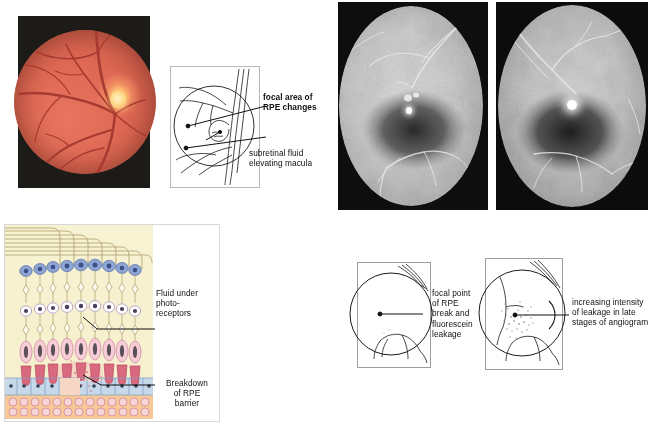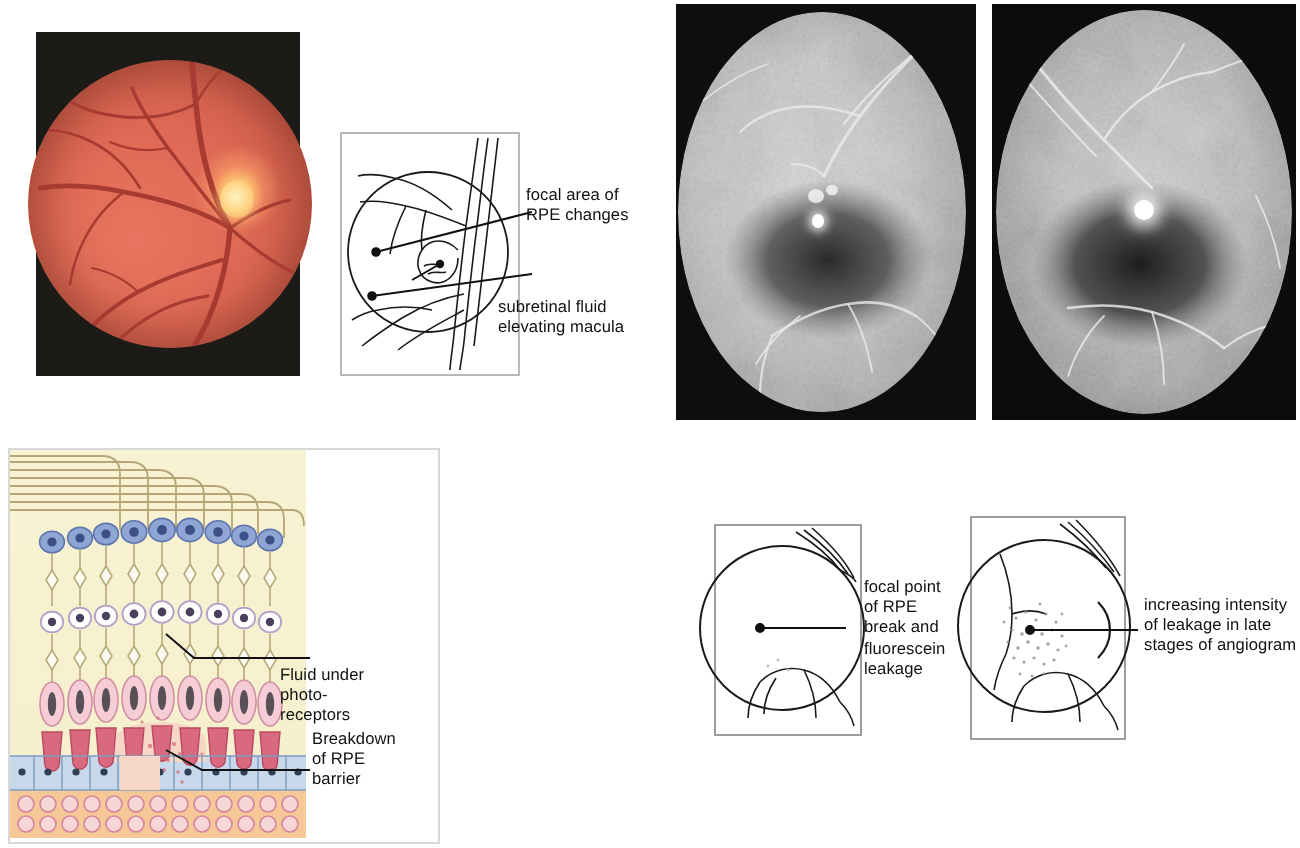--- a/index.html
+++ b/index.html
@@ -130,21 +130,21 @@
   <g class="leader">
     <line x1="18" y1="60" x2="96" y2="40"></line>
     <circle class="dot" cx="18" cy="60" r="1.9"></circle>
     <line x1="16" y1="82" x2="96" y2="71"></line>
     <circle class="dot" cx="16" cy="82" r="1.9"></circle>
     <line x1="36" y1="74" x2="50" y2="66"></line>
     <circle class="dot" cx="50" cy="66" r="1.6"></circle>
   </g>
 </svg>
 
-<div class="label" style="left:263px;top:92px;width:72px;">focal area of
+<div class="label" style="left:263px;top:92px;width:72px;font-weight:bold;">focal area of
 RPE changes</div>
 
 <div class="label" style="left:249px;top:148px;width:78px;">subretinal fluid
 elevating macula</div>
 
 <div class="panel angio" id="angio-early">
   <svg class="fa" width="150" height="208" viewBox="0 0 150 208">
     <defs>
       <radialGradient id="faEarlyBg" cx="46%" cy="46%" r="62%">
         <stop offset="0%" stop-color="#d9d9d9"></stop>
@@ -498,25 +498,25 @@
       <circle cx="140" cy="187" r="4"></circle>
     </g>
 
     <g class="leader" stroke-width="0.9">
       <path d="M78 92 L 92 104 L 150 104"></path>
       <path d="M78 150 L 96 160 L 150 160"></path>
     </g>
   </svg>
 </div>
 
-<div class="label" style="left:140px;top:288px;width:62px;margin-top:44px;">Fluid under
+<div class="label" style="left:156px;top:288px;width:62px;">Fluid under
 photo-
 receptors</div>
 
-<div class="label" style="left:156px;top:364px;width:62px;">Breakdown
+<div class="label" style="left:156px;top:378px;width:62px;text-align:center;">Breakdown
 of RPE
 barrier</div>
 
 <div class="panel mini-schematic" id="schematic-early">
   <svg width="70" height="102" viewBox="0 0 70 102">
     <circle class="ln" cx="33" cy="51" r="41" stroke-width="1"></circle>
     <g class="ln" stroke-width="0.8">
       <path d="M40 3 C 48 8, 56 14, 62 22"></path>
       <path d="M44 2 C 52 8, 60 15, 66 24"></path>
       <path d="M48 1 C 56 8, 64 16, 69 26"></path>

